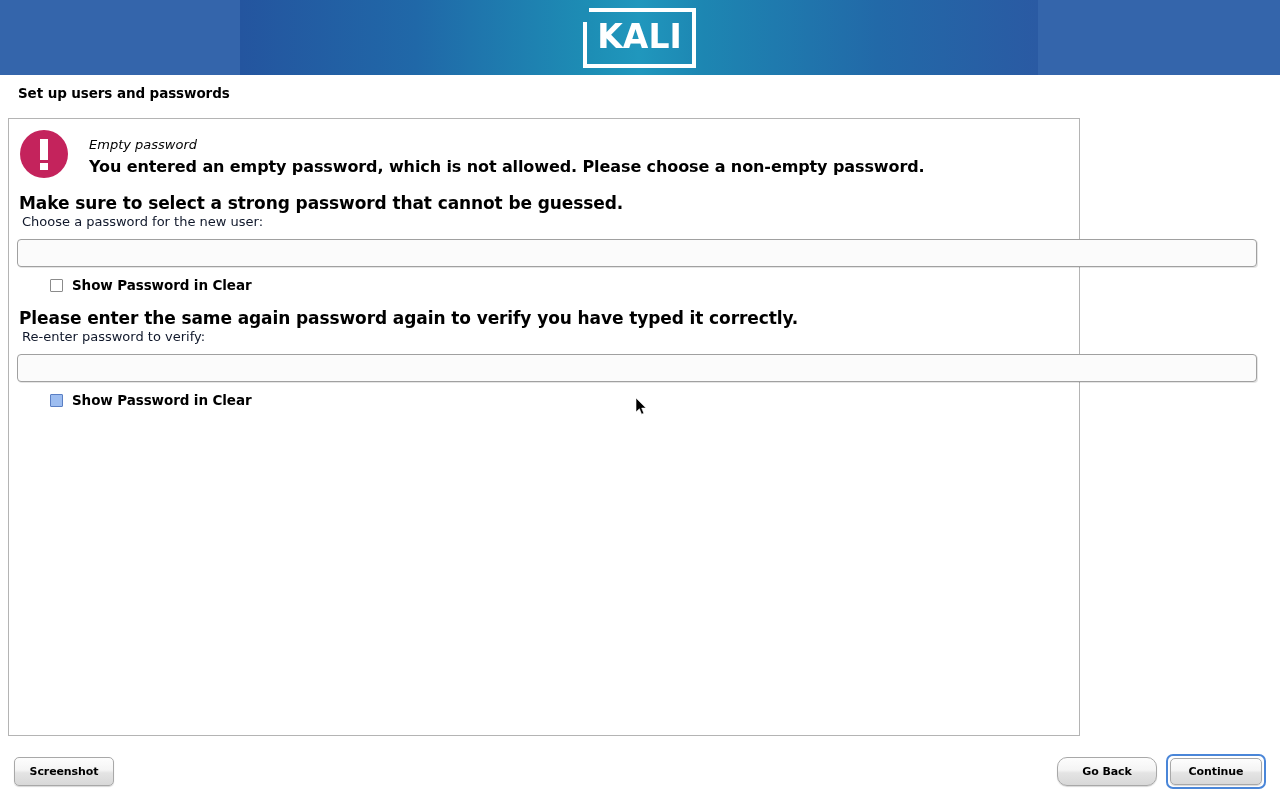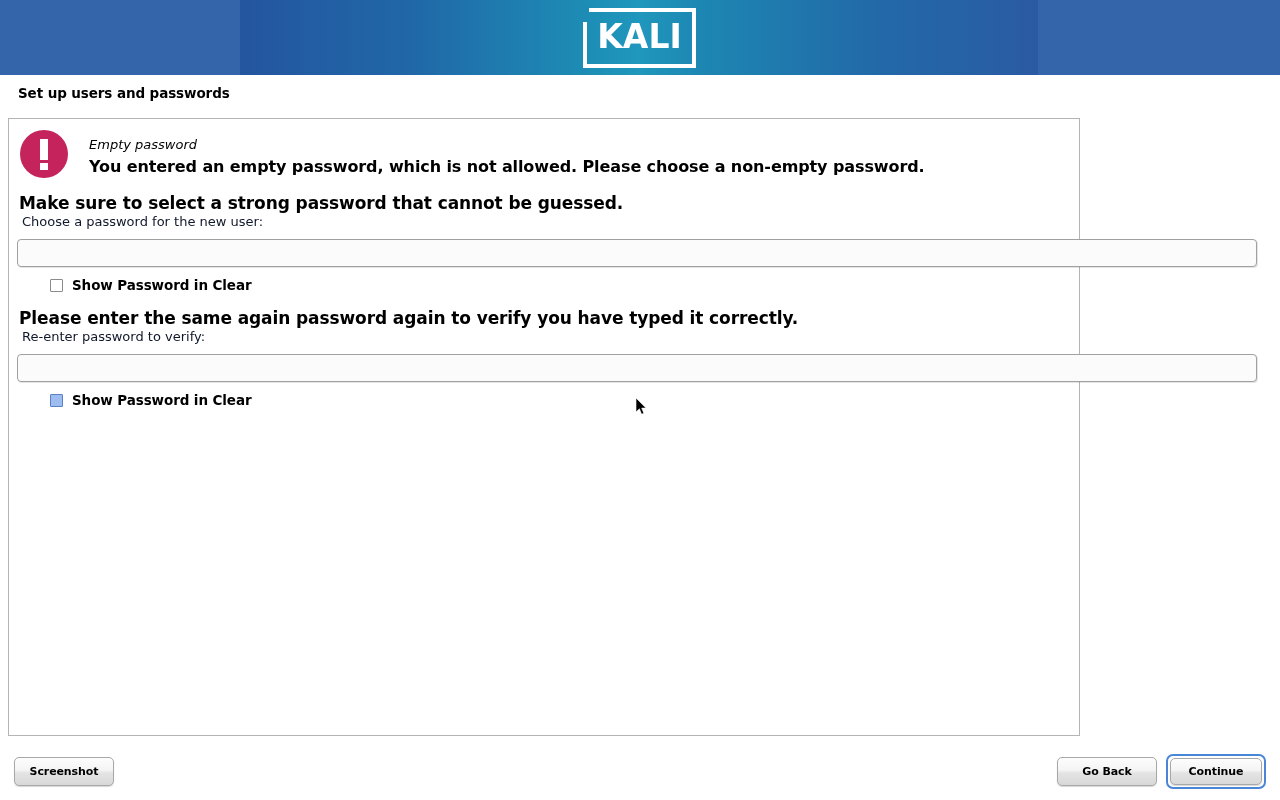--- a/index.html
+++ b/index.html
@@ -296,21 +296,21 @@
 
     <div class="cb-row" style="left:9px; top:273px;">
       <div class="cb-box focused"></div>
       <div class="cb-label">Show Password in Clear</div>
     </div>
 
   </div>
 
   <button class="btn" style="left:14px; top:757px; width:100px; height:29px;">Screenshot</button>
 
-  <button class="btn" style="left:1057px; top:757px; width:100px; height:29px;">Go Back</button>
+  <button class="btn" style="left:1057px; top:757px; width:100px; height:29px;border-radius:10px;">Go Back</button>
 
   <div class="btn-focus-ring" style="left:1166px; top:754px; width:100px; height:35px;"></div>
   <button class="btn" style="left:1170px; top:758px; width:92px; height:27px;">Continue</button>
 
   <svg class="cursor" viewBox="0 0 12 18">
     <polygon points="0,0 0,14 3.4,10.8 5.6,16.2 7.8,15.2 5.7,10.1 10,10.1" fill="#000000" stroke="#ffffff" stroke-width="0.6"></polygon>
   </svg>
 
 </div>
 

